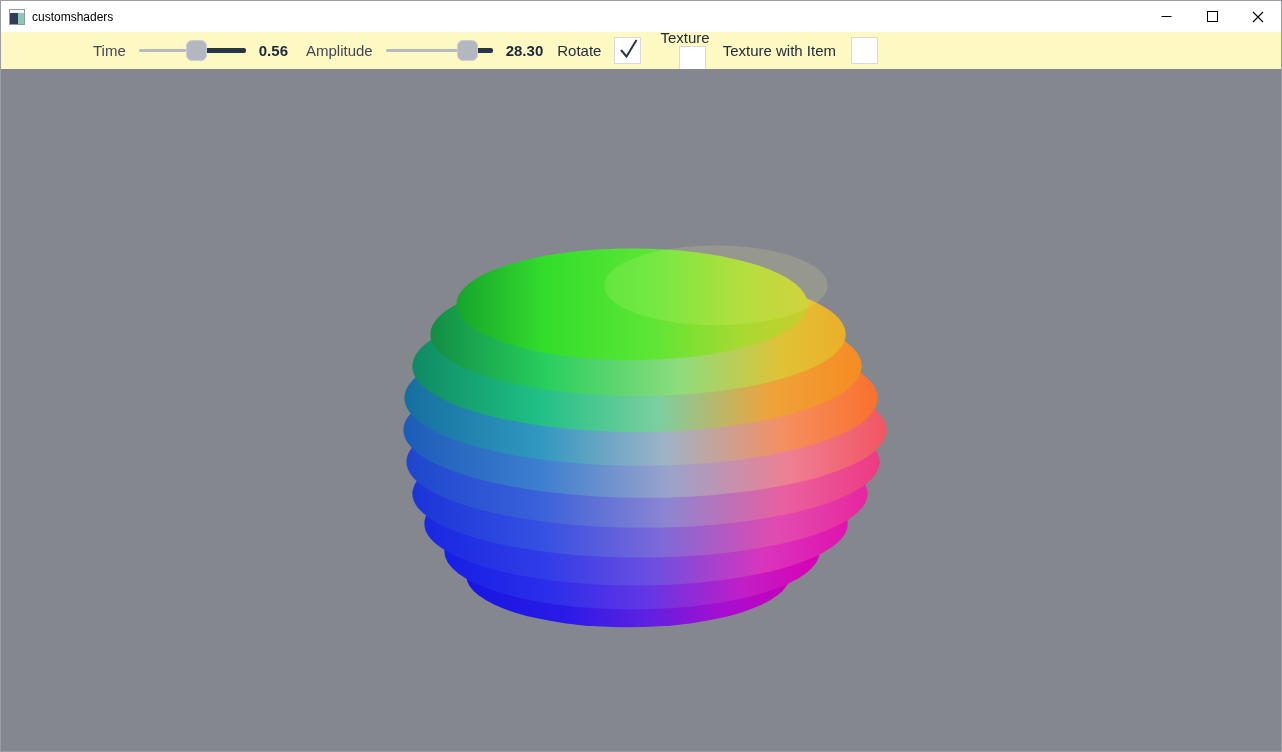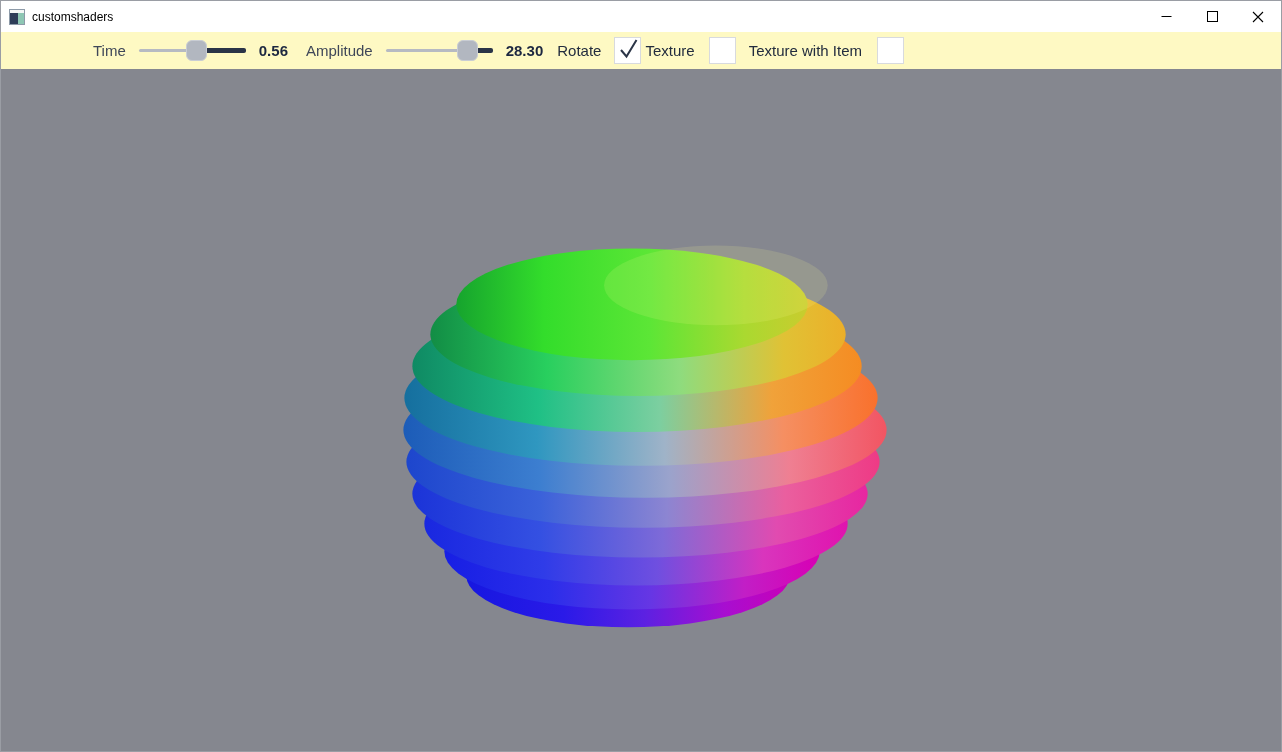--- a/index.html
+++ b/index.html
@@ -24,21 +24,21 @@
   .slider-label { font-size:15px; color:#3f4758; margin-right:13px; white-space:nowrap; }
   .slider-track { position:relative; width:107px; height:21px; }
   .track-rest { position:absolute; top:9px; left:0; right:0; height:3px; background:#b6bac2; border-radius:2px; }
   .track-fill { position:absolute; top:8px; right:0; height:5px; background:#2a3447; border-radius:2px; }
   .slider-handle { position:absolute; top:0; width:21px; height:21px; background:#b2b7c0; border:1px solid #c9cdd4; border-radius:6px; }
   .slider-value { font-size:15px; font-weight:bold; color:#1c2740; margin-left:13px; white-space:nowrap; }
   .check-group { display:flex; align-items:center; }
   .check-label { font-size:15px; font-weight:normal; color:#222c3e; white-space:nowrap; }
   .check-box { width:27px; height:27px; background:#ffffff; border:1px solid #d8dade; position:relative; cursor:pointer; }
   .check-box svg { position:absolute; left:0; top:-2px; overflow:visible; }
-  .ml18{margin-left:18px;} .ml13{margin-left:13px;} .ml14{margin-left:14px;} .ml19{margin-left:4px;} .ml20{margin-left:13px;} .ml15{margin-left:15px;}
+  .ml18{margin-left:18px;} .ml13{margin-left:13px;} .ml14{margin-left:14px;} .ml19{margin-left:19px;flex-direction:column;} .ml20{margin-left:13px;} .ml15{margin-left:15px;}
 
   
   .viewport { flex:1 1 auto; background:#85878f; position:relative; overflow:hidden; }
   .viewport svg { position:absolute; left:0; top:0; width:100%; height:100%; }
 </style>
 </head>
 <body>
 
 <div class="window">
 

